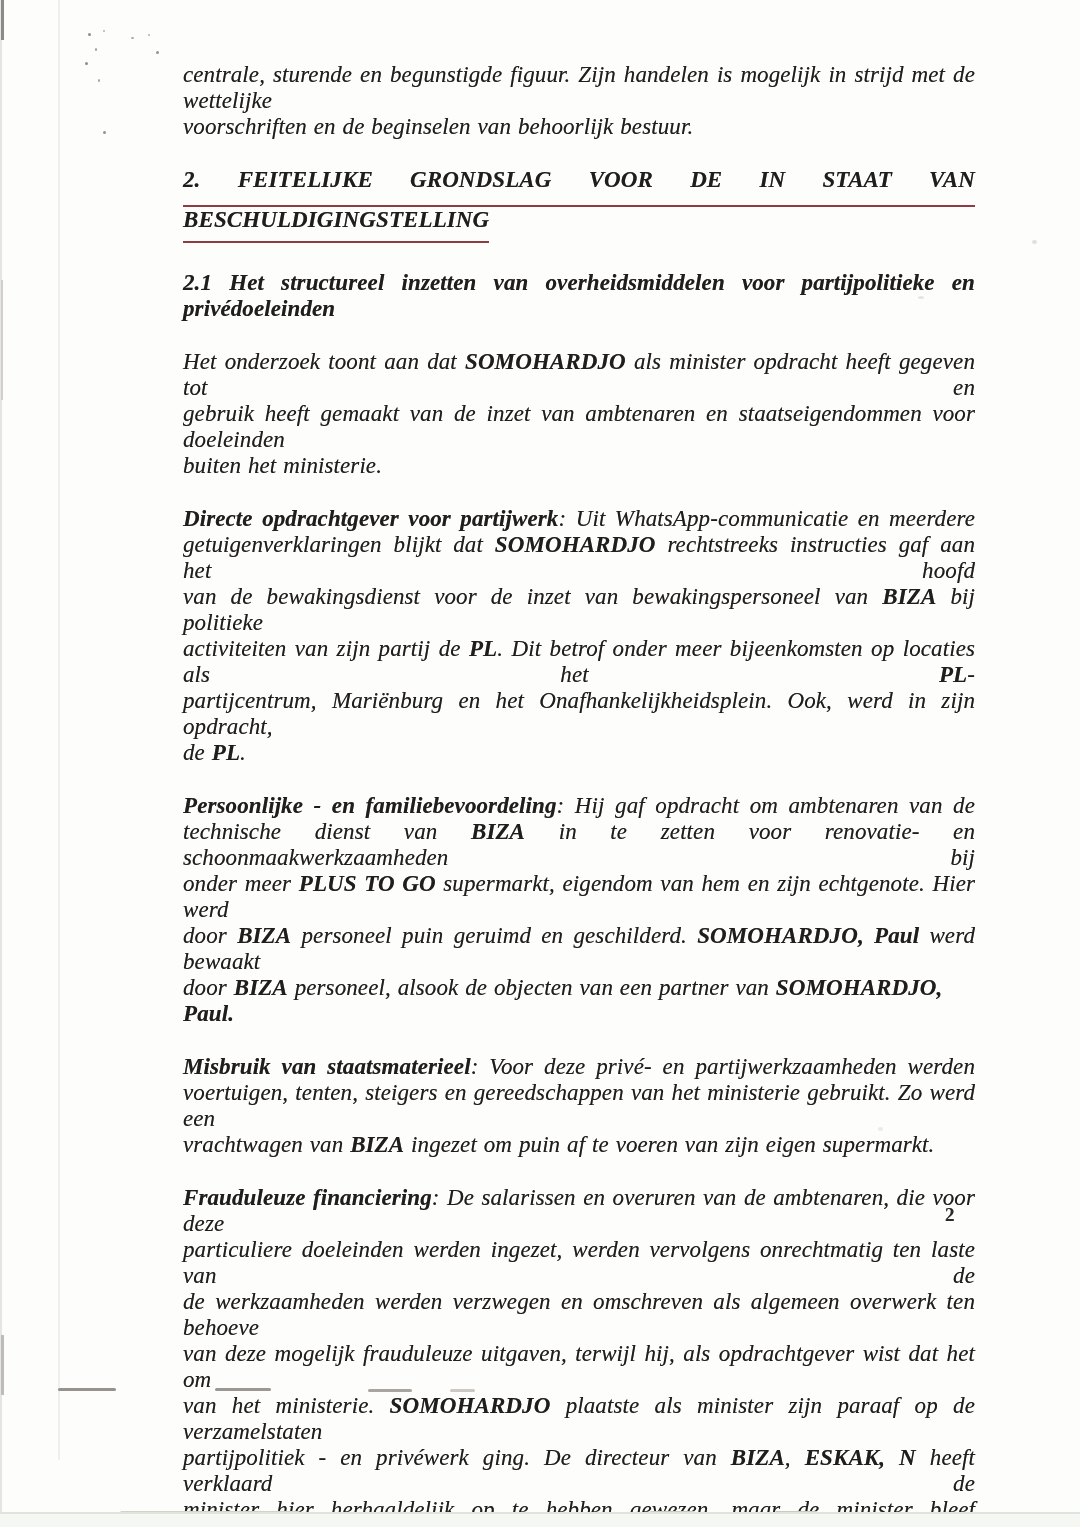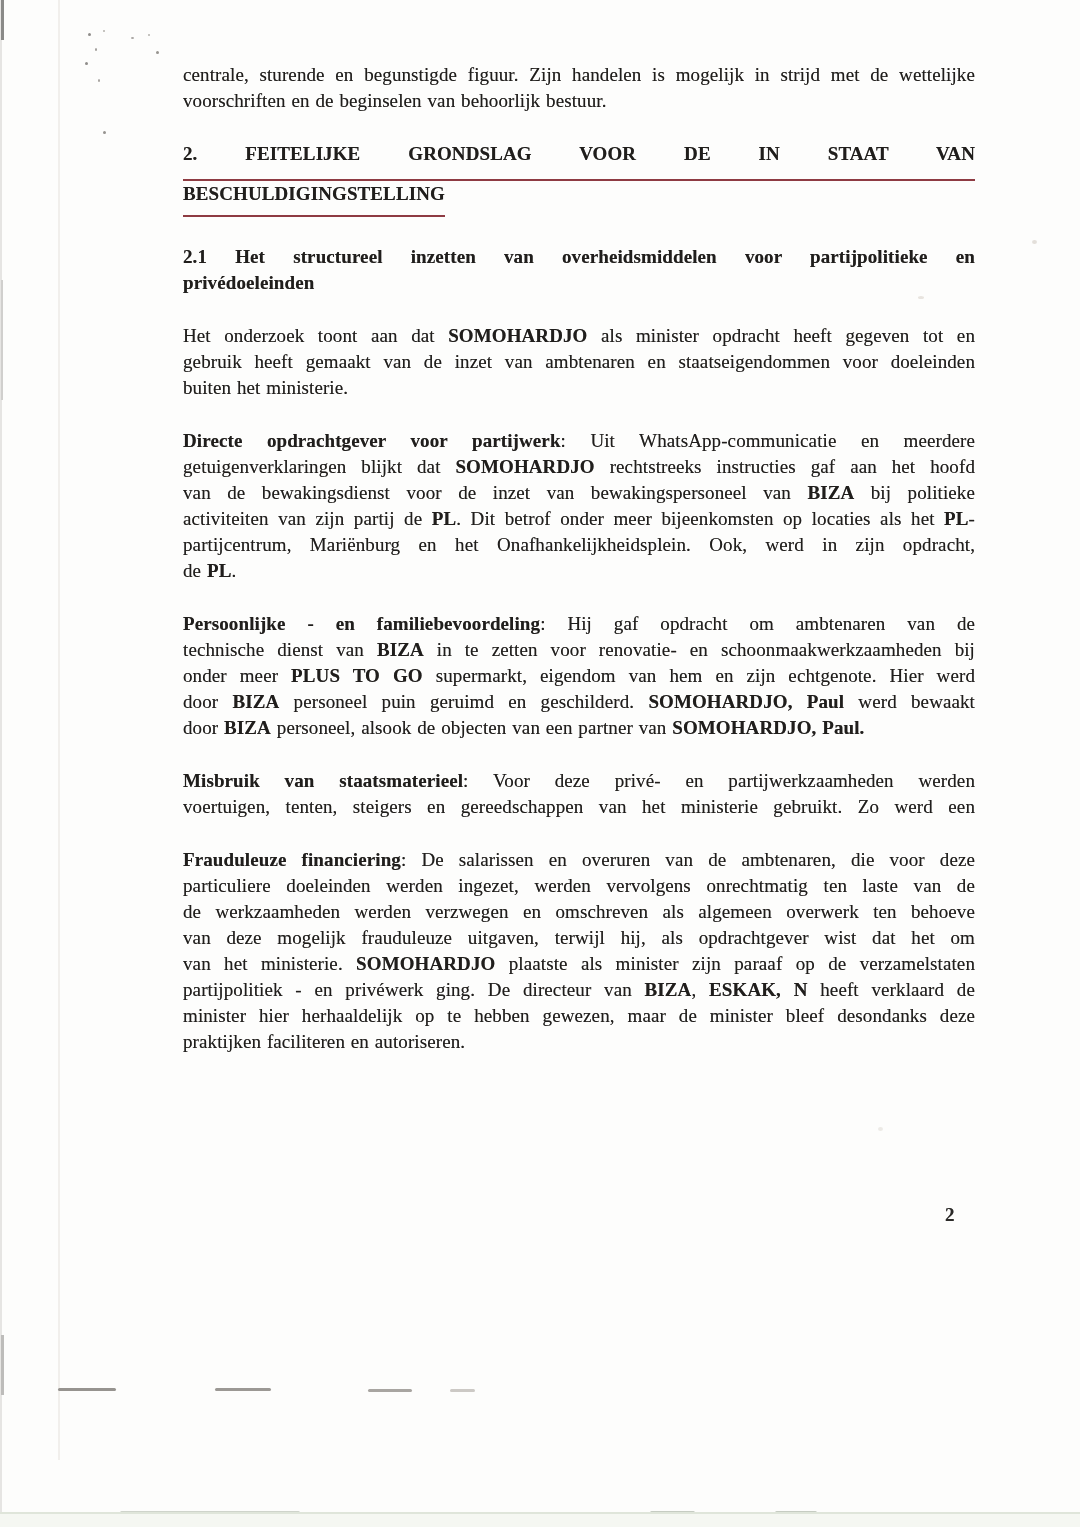--- a/index.html
+++ b/index.html
@@ -13,27 +13,28 @@
     color: #201e1c;
   }
   .page-content {
     position: absolute;
     left: 183px; top: 62px;
     width: 792px;
   }
   .block { margin-bottom: 27px; }
   .block:last-child { margin-bottom: 0; }
   .line {
-    font-size: 19px;
+    font-size: 23px;
     line-height: 26px;
     text-align: left;
     word-spacing: 1px;
     letter-spacing: 0.1px;
     white-space: normal;
     text-shadow: 0 0 0.5px rgba(30,28,26,0.55);
+    font-style: italic;
   }
   .line.just { text-align: justify; text-align-last: justify; }
   .b { font-weight: 700; }
   .h .line { font-weight: 700; }
   .line.ul-full {
     border-bottom: 2px solid var(--accent, #8e3b42);
     padding-bottom: 12px;
   }
   .ul-text {
     display: inline-block;
@@ -94,20 +95,21 @@
     <div class="block p">
       <div class="line just"><span class="b">Persoonlijke - en familiebevoordeling</span><span>: Hij gaf opdracht om ambtenaren van de</span></div>
       <div class="line just"><span>technische dienst van </span><span class="b">BIZA</span><span> in te zetten voor renovatie- en schoonmaakwerkzaamheden bij</span></div>
       <div class="line just"><span>onder meer </span><span class="b">PLUS TO GO</span><span> supermarkt, eigendom van hem en zijn echtgenote. Hier werd</span></div>
       <div class="line just"><span>door </span><span class="b">BIZA</span><span> personeel puin geruimd en geschilderd. </span><span class="b">SOMOHARDJO, Paul</span><span> werd bewaakt</span></div>
       <div class="line"><span>door </span><span class="b">BIZA</span><span> personeel, alsook de objecten van een partner van </span><span class="b">SOMOHARDJO, Paul.</span></div>
     </div>
     <div class="block p">
       <div class="line just"><span class="b">Misbruik van staatsmaterieel</span><span>: Voor deze privé- en partijwerkzaamheden werden</span></div>
       <div class="line just"><span>voertuigen, tenten, steigers en gereedschappen van het ministerie gebruikt. Zo werd een</span></div>
+      <div class="line"><span>vrachtwagen van </span><span class="b">BIZA</span><span> ingezet om puin af te voeren van zijn eigen supermarkt.</span></div>
     </div>
     <div class="block p">
       <div class="line just"><span class="b">Frauduleuze financiering</span><span>: De salarissen en overuren van de ambtenaren, die voor deze</span></div>
       <div class="line just"><span>particuliere doeleinden werden ingezet, werden vervolgens onrechtmatig ten laste van de</span></div>
       <div class="line just"><span>de werkzaamheden werden verzwegen en omschreven als algemeen overwerk ten behoeve</span></div>
       <div class="line just"><span>van deze mogelijk frauduleuze uitgaven, terwijl hij, als opdrachtgever wist dat het om</span></div>
       <div class="line just"><span>van het ministerie. </span><span class="b">SOMOHARDJO</span><span> plaatste als minister zijn paraaf op de verzamelstaten</span></div>
       <div class="line just"><span>partijpolitiek - en privéwerk ging. De directeur van </span><span class="b">BIZA</span><span>, </span><span class="b">ESKAK, N</span><span> heeft verklaard de</span></div>
       <div class="line just"><span>minister hier herhaaldelijk op te hebben gewezen, maar de minister bleef desondanks deze</span></div>
       <div class="line"><span>praktijken faciliteren en autoriseren.</span></div>

